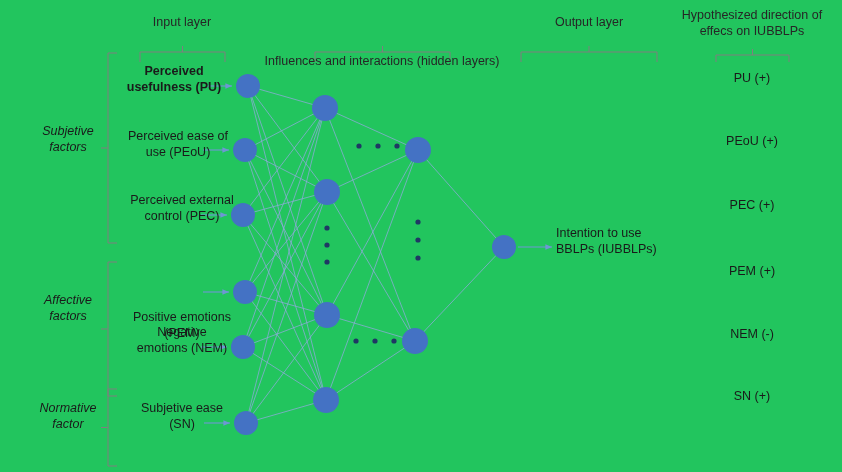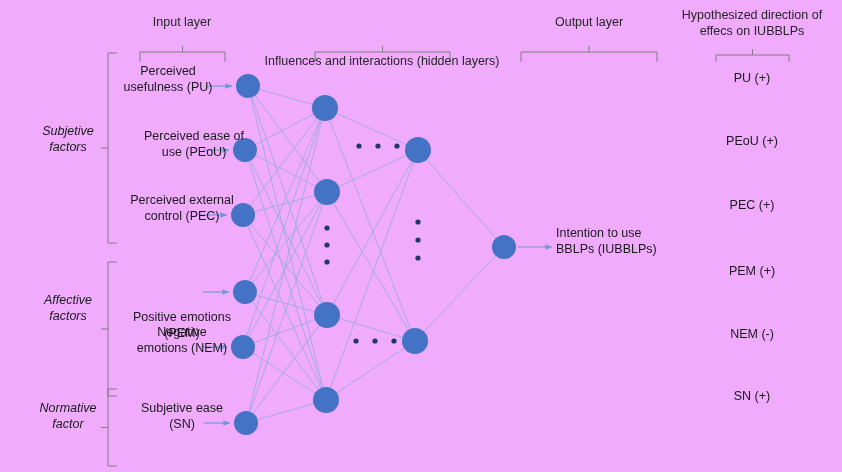--- a/index.html
+++ b/index.html
@@ -4,21 +4,21 @@
 <style>
   html, body {
     margin: 0;
     padding: 0;
     background: #ffffff;
   }
   #canvas {
     position: relative;
     width: 842px;
     height: 472px;
-    background: #f0abfc;
+    background: #22c55e;
     font-family: "Liberation Sans", sans-serif;
     overflow: hidden;
   }
   svg.layer {
     position: absolute;
     left: 0;
     top: 0;
     width: 842px;
     height: 472px;
     pointer-events: none;
@@ -165,23 +165,23 @@
       <div class="txt col-head" style="left: 237px; top: 8px; width: 290px; margin-top: 45px;">Influences and interactions (hidden layers)</div>
       <div class="txt col-head" style="left: 519px; top: 14px; width: 140px;">Output layer</div>
       <div class="txt col-head" style="left: 672px; top: 7px; width: 160px;">Hypothesized direction of
 effecs on IUBBLPs</div>
       <div class="txt group-label" style="left: 18px; top: 123px; width: 100px;">Subjetive
 factors</div>
       <div class="txt group-label" style="left: 18px; top: 292px; width: 100px;">Affective
 factors</div>
       <div class="txt group-label" style="left: 18px; top: 400px; width: 100px;">Normative
 factor</div>
-      <div class="txt node-label" style="left: 108px; top: 63px; width: 120px;">Perceived
+      <div class="txt node-label" style="left: 114px; top: 63px; width: 120px; font-weight: bold;">Perceived
 usefulness (PU)</div>
-      <div class="txt node-label" style="left: 134px; top: 128px; width: 120px;">Perceived ease of
+      <div class="txt node-label" style="left: 118px; top: 128px; width: 120px;">Perceived ease of
 use (PEoU)</div>
       <div class="txt node-label" style="left: 122px; top: 192px; width: 120px;">Perceived external
 control (PEC)</div>
       <div class="txt node-label" style="left: 122px; top: 269px; width: 120px; margin-top: 40px;">Positive emotions
 (PEM)</div>
       <div class="txt node-label" style="left: 122px; top: 324px; width: 120px;">Negative
 emotions (NEM)</div>
       <div class="txt node-label" style="left: 122px; top: 400px; width: 120px;">Subjetive ease
 (SN)</div>
       <div class="txt output-label" style="left: 556px; top: 225px; width: 110px; text-align: left;">Intention to use

